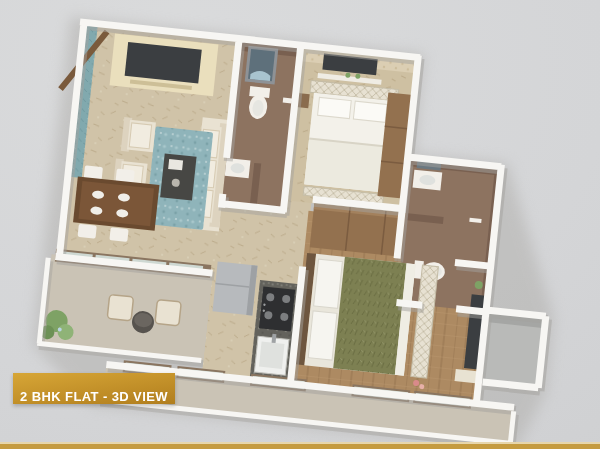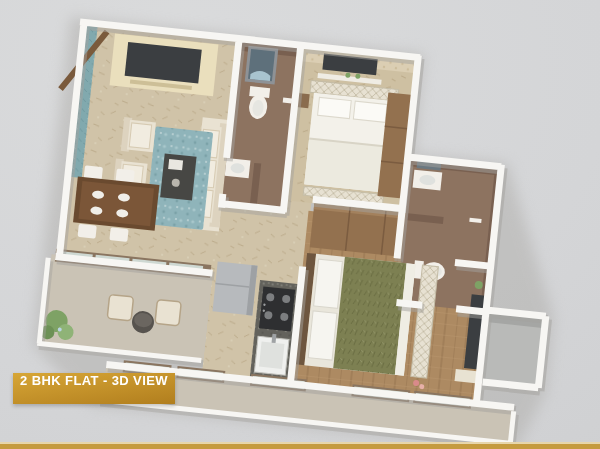--- a/index.html
+++ b/index.html
@@ -34,21 +34,21 @@
   .f-plant{fill:var(--plant_green);}
   
   .wall{stroke:var(--wall_white);stroke-width:7;fill:none;stroke-linecap:butt;}
   .wall-sh{stroke:var(--wall_shadow);stroke-width:9;fill:none;opacity:.5;transform:translate(2px,3px);}
   .rail{stroke:var(--wall_white);stroke-width:5;fill:none;}
   .rail-sh{stroke:var(--wall_shadow);stroke-width:7;fill:none;opacity:.45;transform:translate(2px,3px);}
   .frame{stroke:var(--glass_frame);stroke-width:2;fill:none;}
   
   .badge{
     position:absolute;left:13px;top:373px;width:162px;height:31px;
-    display:flex;align-items:flex-start;justify-content:center;
+    display:flex;align-items:flex-end;justify-content:center;
     background:linear-gradient(172deg,var(--gold_light) 0%,var(--gold_dark) 100%);
     color:var(--label_text);font-weight:bold;font-size:13px;letter-spacing:.4px;
     box-shadow:0 2px 4px rgba(0,0,0,.22);
   }
   .bottombar{
     position:absolute;left:0;bottom:0;width:600px;height:7px;
     background:linear-gradient(180deg,var(--bar_light) 0px,var(--bar_light) 2px,var(--bar_gold) 2px,var(--bar_gold) 100%);
   }
 </style>
 </head>

